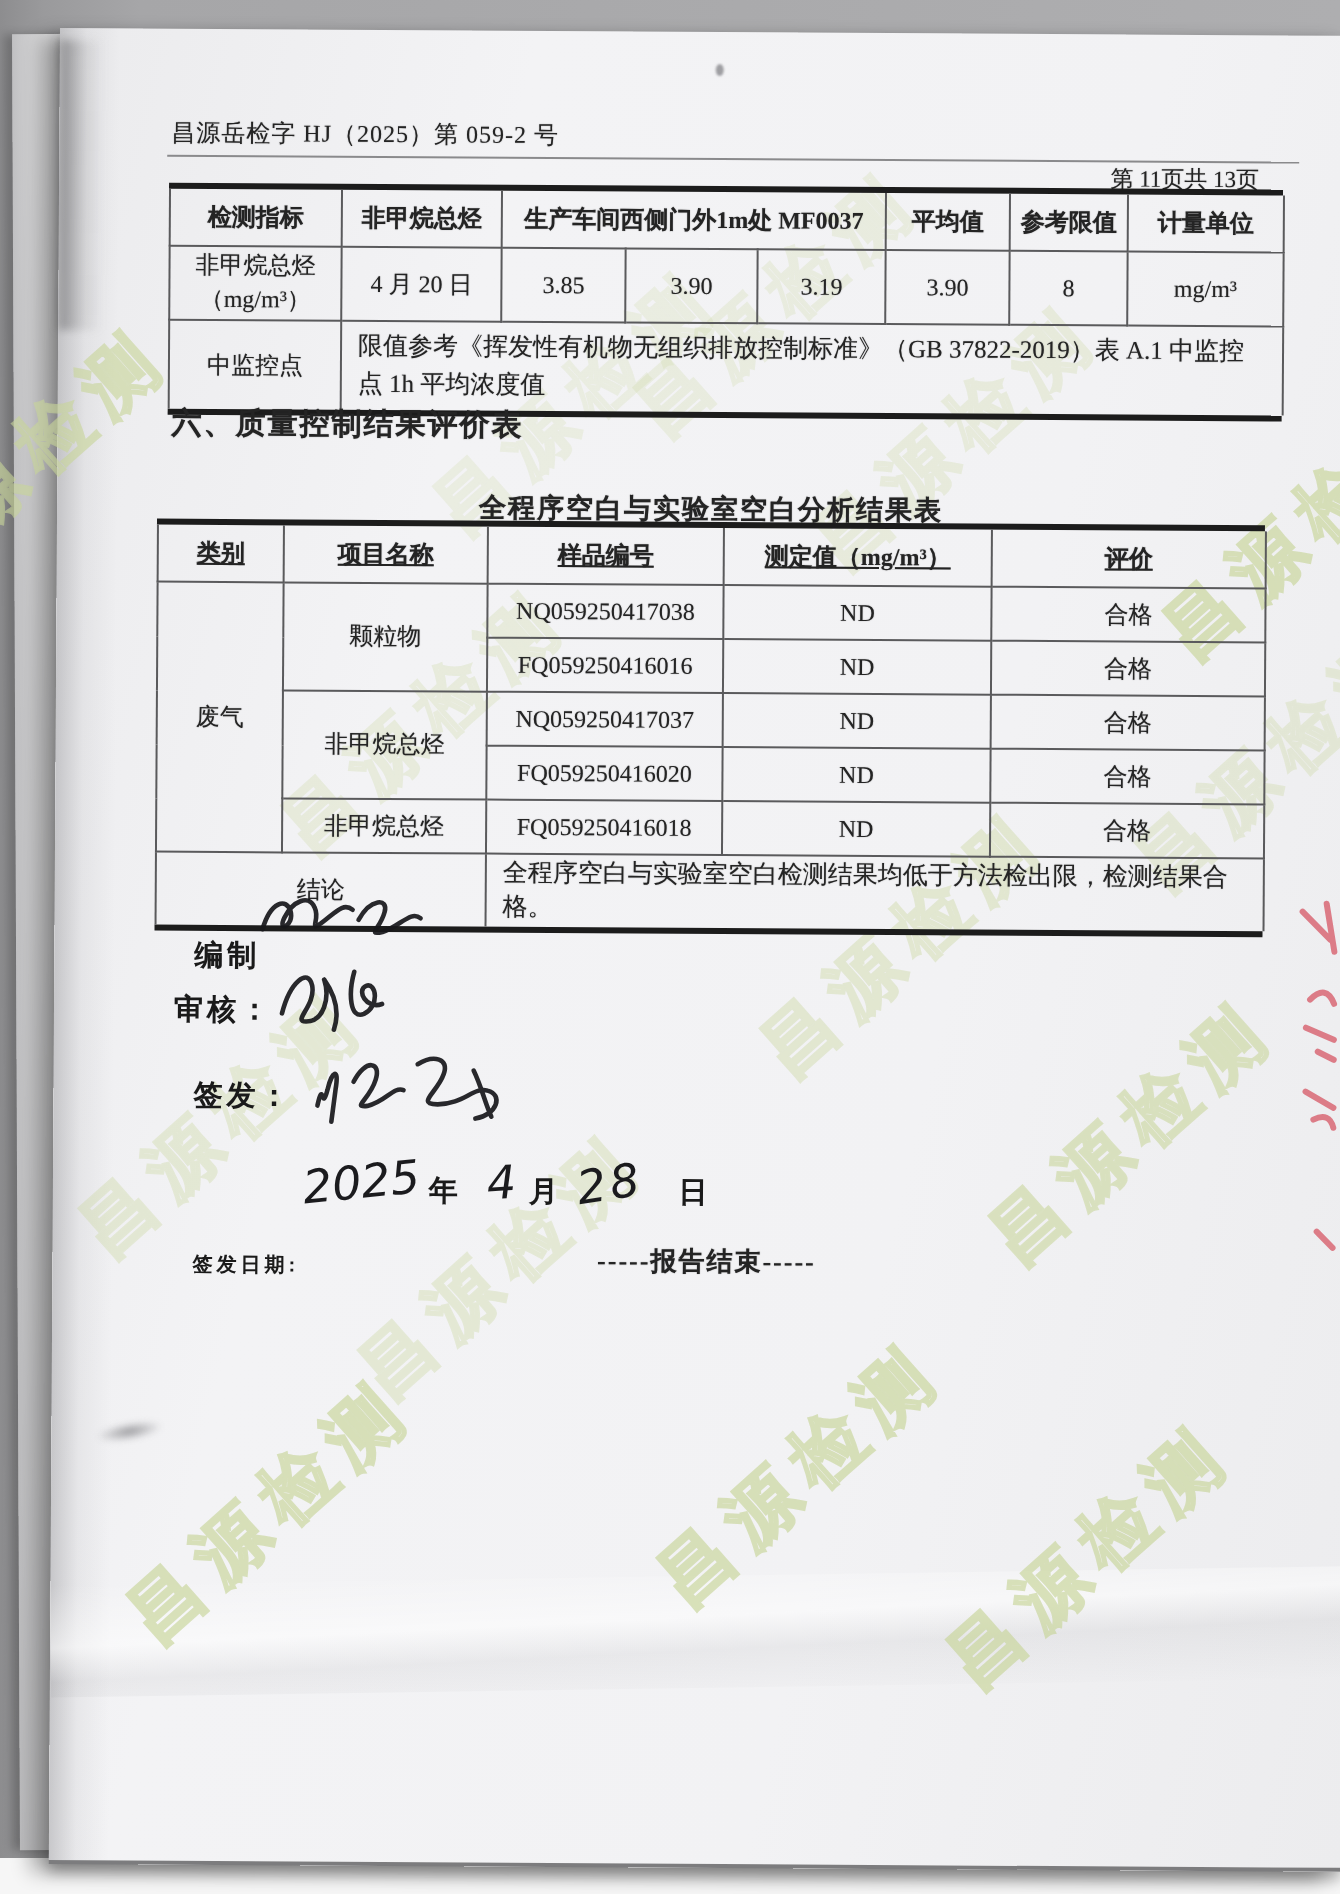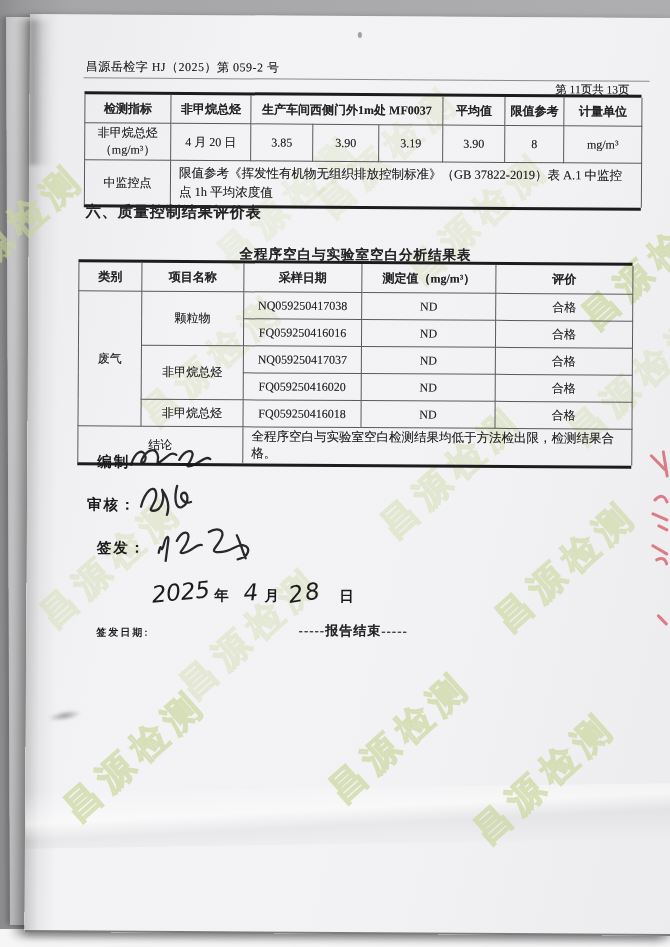--- a/index.html
+++ b/index.html
@@ -62,21 +62,21 @@
           padding:1px 3px; color:#242424; text-shadow:0 0 .6px rgba(35,35,35,.45); overflow:hidden; }
   tr:first-child th, tr:first-child td { border-top:none; }
   tr:last-child th, tr:last-child td { border-bottom:none; }
   th { font-weight:bold; }
   .t1 { left:55px; top:77px; width:557px; }
   .t1 .r1 td, .t1 .r1 th { height:26px; }
   .t1 .r2 td { height:33px; }
   .t1 .src td { height:38px; }
   .t1 .srctext { text-align:left; padding:3px 8px; line-height:1.5; font-size:12.5px; }
   .t2 { left:50px; top:245px; width:554px; }
-  .t2 th { height:26px; }
+  .t2 th { height:26px;text-decoration:underline; }
   .t2 td { height:24px; }
   .t2 .concl-text { text-align:left; padding-left:8px; font-size:12.5px; }
 
   .sec-title { position:absolute; left:57px; top:188px; font-size:15px; font-weight:bold;
     font-family:"Liberation Sans","DejaVu Sans",sans-serif; letter-spacing:1px; }
   .tbl-title { position:absolute; left:50px; top:230px; width:554px; text-align:center;
     font-size:13.5px; font-weight:bold; letter-spacing:1px; }
 
   .sign-label { position:absolute; font-size:14.5px; font-weight:bold;
     font-family:"Liberation Sans","DejaVu Sans",sans-serif; letter-spacing:2px; color:#1a1a1a; }
@@ -145,21 +145,21 @@
             <col style="width:62px">
             <col style="width:59px">
             <col style="width:78px">
         </colgroup>
         <tbody>
             <tr class="r1">
           <th>检测指标</th>
           <th>非甲烷总烃</th>
           <th colspan="3">生产车间西侧门外1m处 MF0037</th>
           <th>平均值</th>
-          <th>限值参考</th>
+          <th>参考限值</th>
           <th>计量单位</th>
         </tr>
         <tr class="r2">
           <td>
             <div>非甲烷总烃</div>
             <div>（mg/m³）</div>
           </td>
           <td>4 月 20 日</td>
           <td>3.85</td>
           <td>3.90</td>
@@ -185,21 +185,21 @@
           <col style="width:63px">
             <col style="width:102px">
             <col style="width:118px">
             <col style="width:134px">
             <col style="width:137px">
         </colgroup>
         <tbody>
             <tr>
           <th>类别</th>
           <th>项目名称</th>
-          <th>采样日期</th>
+          <th>样品编号</th>
           <th>测定值（mg/m³）</th>
           <th>评价</th>
         </tr>
         <tr>
           <td rowspan="5">废气</td>
           <td rowspan="2">颗粒物</td>
           <td>NQ059250417038</td>
           <td>ND</td>
           <td>合格</td>
         </tr>
@@ -226,21 +226,21 @@
           <td>合格</td>
         </tr>
         <tr>
           <td colspan="2">结论</td>
           <td colspan="3" class="concl-text">全程序空白与实验室空白检测结果均低于方法检出限，检测结果合格。</td>
         </tr>
       </tbody>
         </table>
     </div>
 
-    <div class="sign-label" style="left:70px;top:438px">编制</div>
+    <div class="sign-label" style="left:70px;top:454px">编制</div>
     <svg class="sig" style="left:100px;top:428px" width="86" height="32" viewBox="0 0 86 32">
       <path d="M4 22 C8 8 16 6 18 13 C20 20 11 24 15 16 C19 8 27 4 30 11 C33 17 27 23 33 19 C40 14 44 8 49 12"></path>
       <path d="M52 17 C58 6 67 6 65 13 C63 21 56 25 64 23 C73 20 78 12 83 16"></path>
     </svg>
 
     <div class="sign-label" style="left:60px;top:481px">审核：</div>
     <svg class="sig" style="left:106px;top:462px" width="64" height="42" viewBox="0 0 64 42">
       <path d="M8 30 C12 14 21 7 23 16 C25 26 13 34 20 34 C29 34 32 22 29 13 M29 13 C34 20 37 29 34 38"></path>
       <path d="M44 9 C41 20 42 33 49 30 C57 26 55 14 50 16 C45 18 50 28 58 25"></path>
     </svg>

